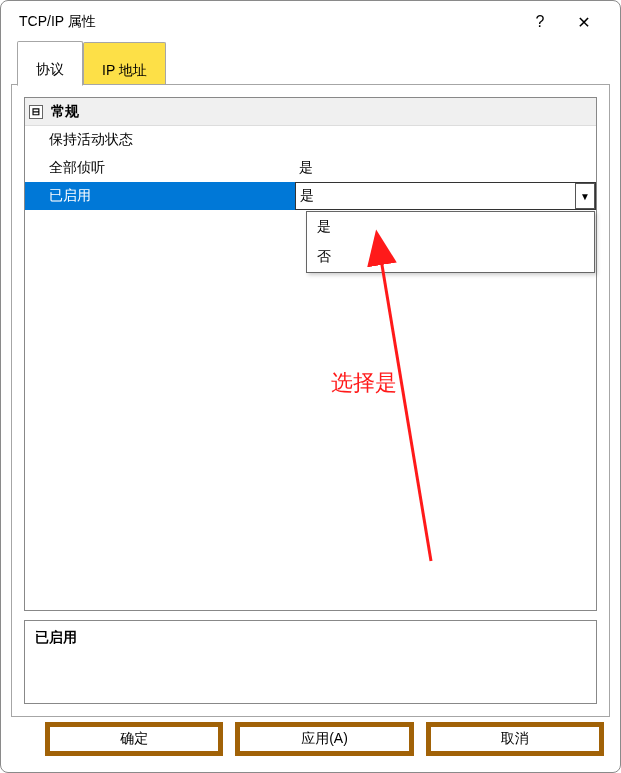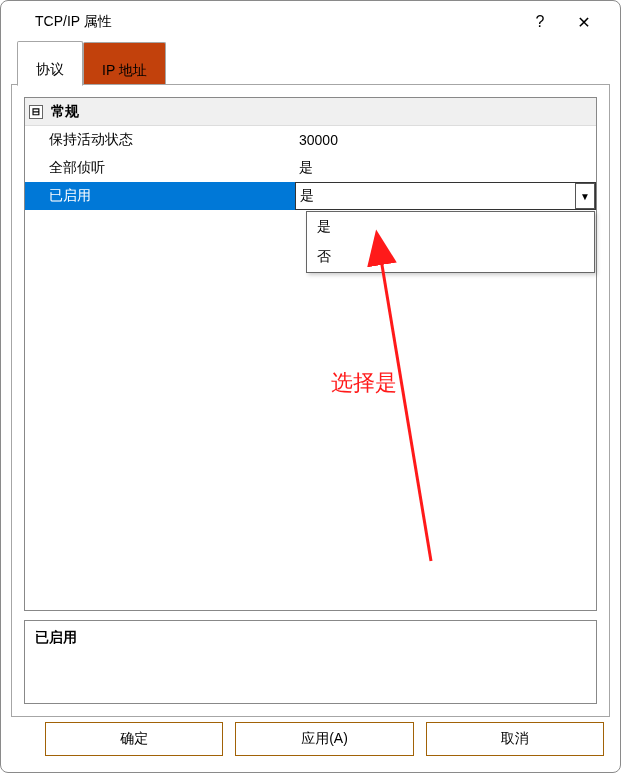--- a/index.html
+++ b/index.html
@@ -17,21 +17,21 @@
     position: relative;
     background: #fff;
     overflow: hidden;
   }
   .titlebar {
     height: 42px;
     display: flex;
     align-items: center;
     padding: 0 14px 0 18px;
   }
-  .titlebar .title { flex: 1; font-size: 14px; margin-left: 16px; }
+  .titlebar .title { flex: 1; font-size: 14px; }
   .titlebar .tbtn {
     width: 44px; height: 32px;
     display: flex; align-items: center; justify-content: center;
     font-size: 16px; color: #000;
   }
   .client {
     position: absolute;
     left: 10px; right: 10px; top: 50px; bottom: 55px;
   }
   .tabstrip {
@@ -50,21 +50,21 @@
     position: relative;
     top: 1px;
     border-radius: 2px 2px 0 0;
   }
   .tab.active {
     background: #fff;
     border-bottom: 1px solid #fff;
     z-index: 2;
   }
   .tab.inactive {
-    background: #c2410c;
+    background: #fde047;
   }
   .tabpanel {
     position: absolute;
     left: 0; right: 0; top: 33px; bottom: 0;
     border: 1px solid #a6a6a6;
     background: #fff;
   }
   .grid-area {
     position: absolute;
     left: 12px; right: 12px; top: 12px; bottom: 105px;
@@ -147,21 +147,21 @@
     position: absolute;
     left: 0; right: 0; bottom: 10px; height: 40px;
     display: flex;
     justify-content: flex-end;
     gap: 12px;
     padding: 0 16px 0 44px;
   }
   .btn {
     flex:1;
     height: 34px;
-    border: 1px solid #a16207;
+    border: 5px solid #a16207;
     background: #fff;
     font-size: 14px;
     font-family: inherit;
     cursor: pointer;
   }
   
   .anno-text {
     position: absolute;
     color: #ff1a1a;
     font-size: 22px;
@@ -198,21 +198,20 @@
 
       <div class="grid-area">
 
         <div class="grid-header">
           <span class="collapse-glyph">⊟</span>
           <span>常规</span>
         </div>
 
         <div class="grid-row">
           <div class="cell-label">保持活动状态</div>
-          <div class="cell-value">30000</div>
         </div>
 
         <div class="grid-row">
           <div class="cell-label">全部侦听</div>
           <div class="cell-value">是</div>
         </div>
 
         <div class="grid-row selected">
           <div class="cell-label">已启用</div>
           <div class="cell-value">

